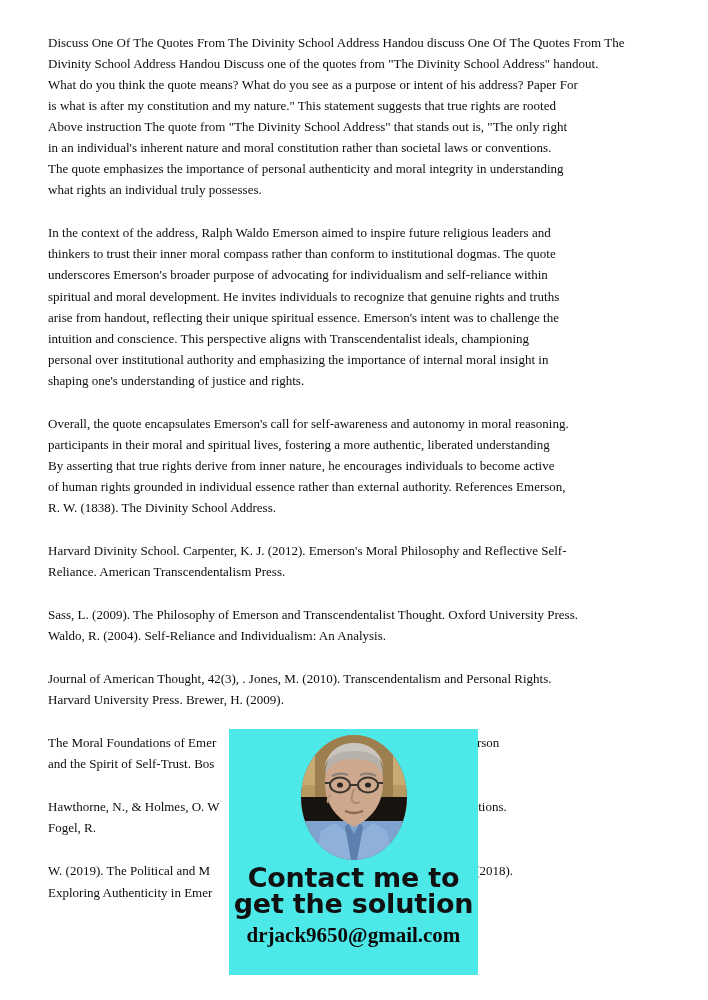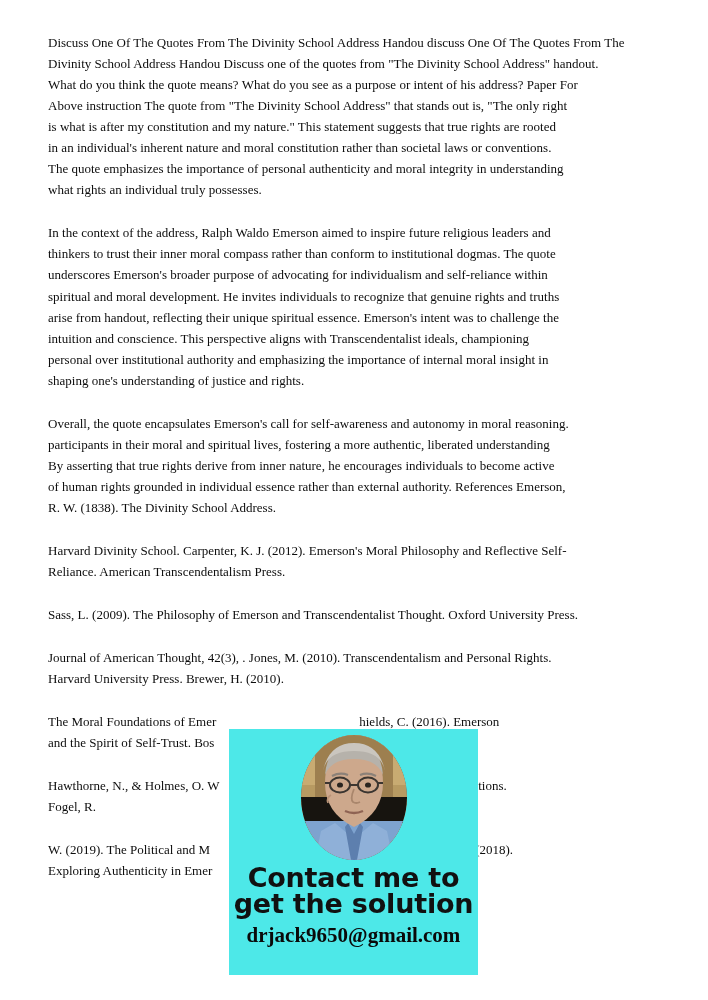--- a/index.html
+++ b/index.html
@@ -104,22 +104,22 @@
 <body>
 
 <div id="page">
 
   <div id="doc-body">
 
     <p class="para">
       <span class="ln">Discuss One Of The Quotes From The Divinity School Address Handou discuss One Of The Quotes From The</span>
       <span class="ln">Divinity School Address Handou Discuss one of the quotes from "The Divinity School Address" handout.</span>
       <span class="ln">What do you think the quote means? What do you see as a purpose or intent of his address? Paper For</span>
+      <span class="ln">is what is after my constitution and my nature." This statement suggests that true rights are rooted</span>
       <span class="ln">Above instruction The quote from "The Divinity School Address" that stands out is, "The only right</span>
-      <span class="ln">is what is after my constitution and my nature." This statement suggests that true rights are rooted</span>
       <span class="ln">in an individual's inherent nature and moral constitution rather than societal laws or conventions.</span>
       <span class="ln">The quote emphasizes the importance of personal authenticity and moral integrity in understanding</span>
       <span class="ln">what rights an individual truly possesses.</span>
     </p>
 
     <p class="para">
       <span class="ln">In the context of the address, Ralph Waldo Emerson aimed to inspire future religious leaders and</span>
       <span class="ln">thinkers to trust their inner moral compass rather than conform to institutional dogmas. The quote</span>
       <span class="ln">underscores Emerson's broader purpose of advocating for individualism and self-reliance within</span>
       <span class="ln">spiritual and moral development. He invites individuals to recognize that genuine rights and truths</span>
@@ -137,25 +137,26 @@
       <span class="ln">R. W. (1838). The Divinity School Address.</span>
     </p>
 
     <p class="para">
       <span class="ln">Harvard Divinity School. Carpenter, K. J. (2012). Emerson's Moral Philosophy and Reflective Self-</span>
       <span class="ln">Reliance. American Transcendentalism Press.</span>
     </p>
 
     <p class="para">
       <span class="ln">Sass, L. (2009). The Philosophy of Emerson and Transcendentalist Thought. Oxford University Press.</span>
+      <span class="ln">Waldo, R. (2004). Self-Reliance and Individualism: An Analysis.</span>
     </p>
 
     <p class="para">
       <span class="ln">Journal of American Thought, 42(3), . Jones, M. (2010). Transcendentalism and Personal Rights.</span>
-      <span class="ln">Harvard University Press. Brewer, H. (2010).</span>
+      <span class="ln">Harvard University Press. Brewer, H. (2009).</span>
     </p>
 
     <p class="para">
       <span class="ln">The Moral Foundations of Emer                                            hields, C. (2016). Emerson</span>
       <span class="ln">and the Spirit of Self-Trust. Bos</span>
     </p>
 
     <p class="para">
       <span class="ln">Hawthorne, N., &amp; Holmes, O. W                                            eeches. Dover Publications.</span>
       <span class="ln">Fogel, R.</span>

